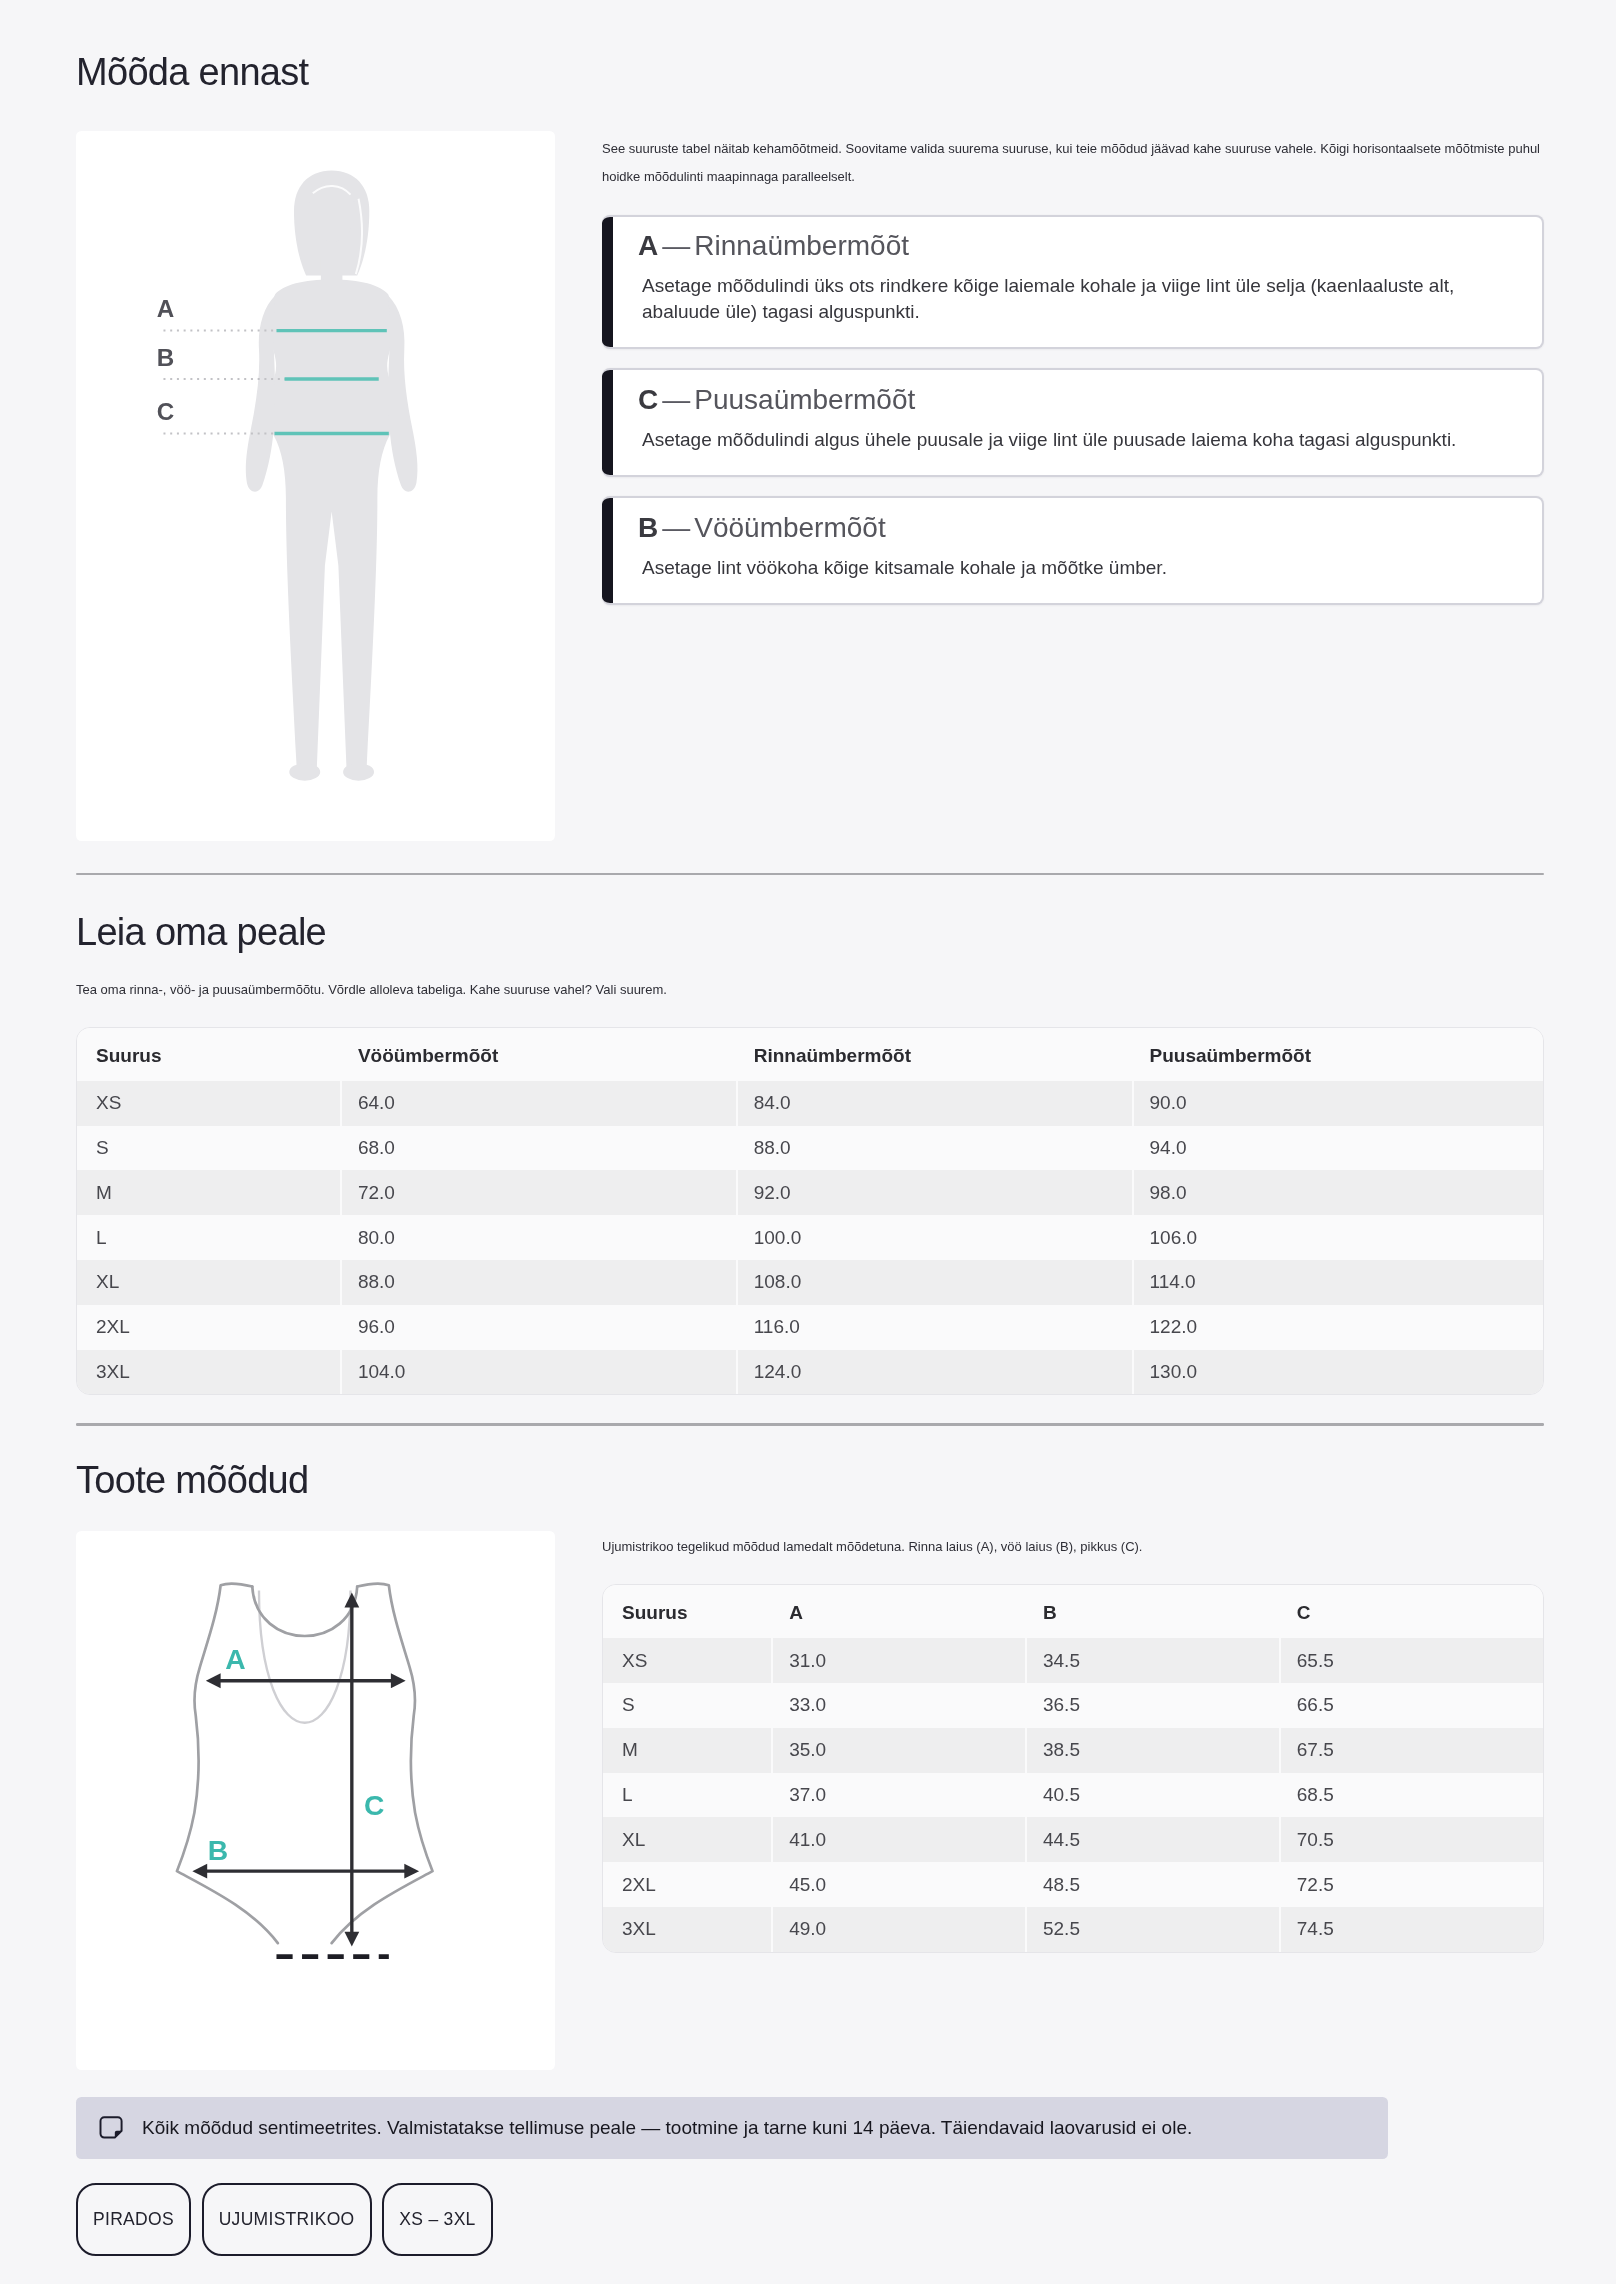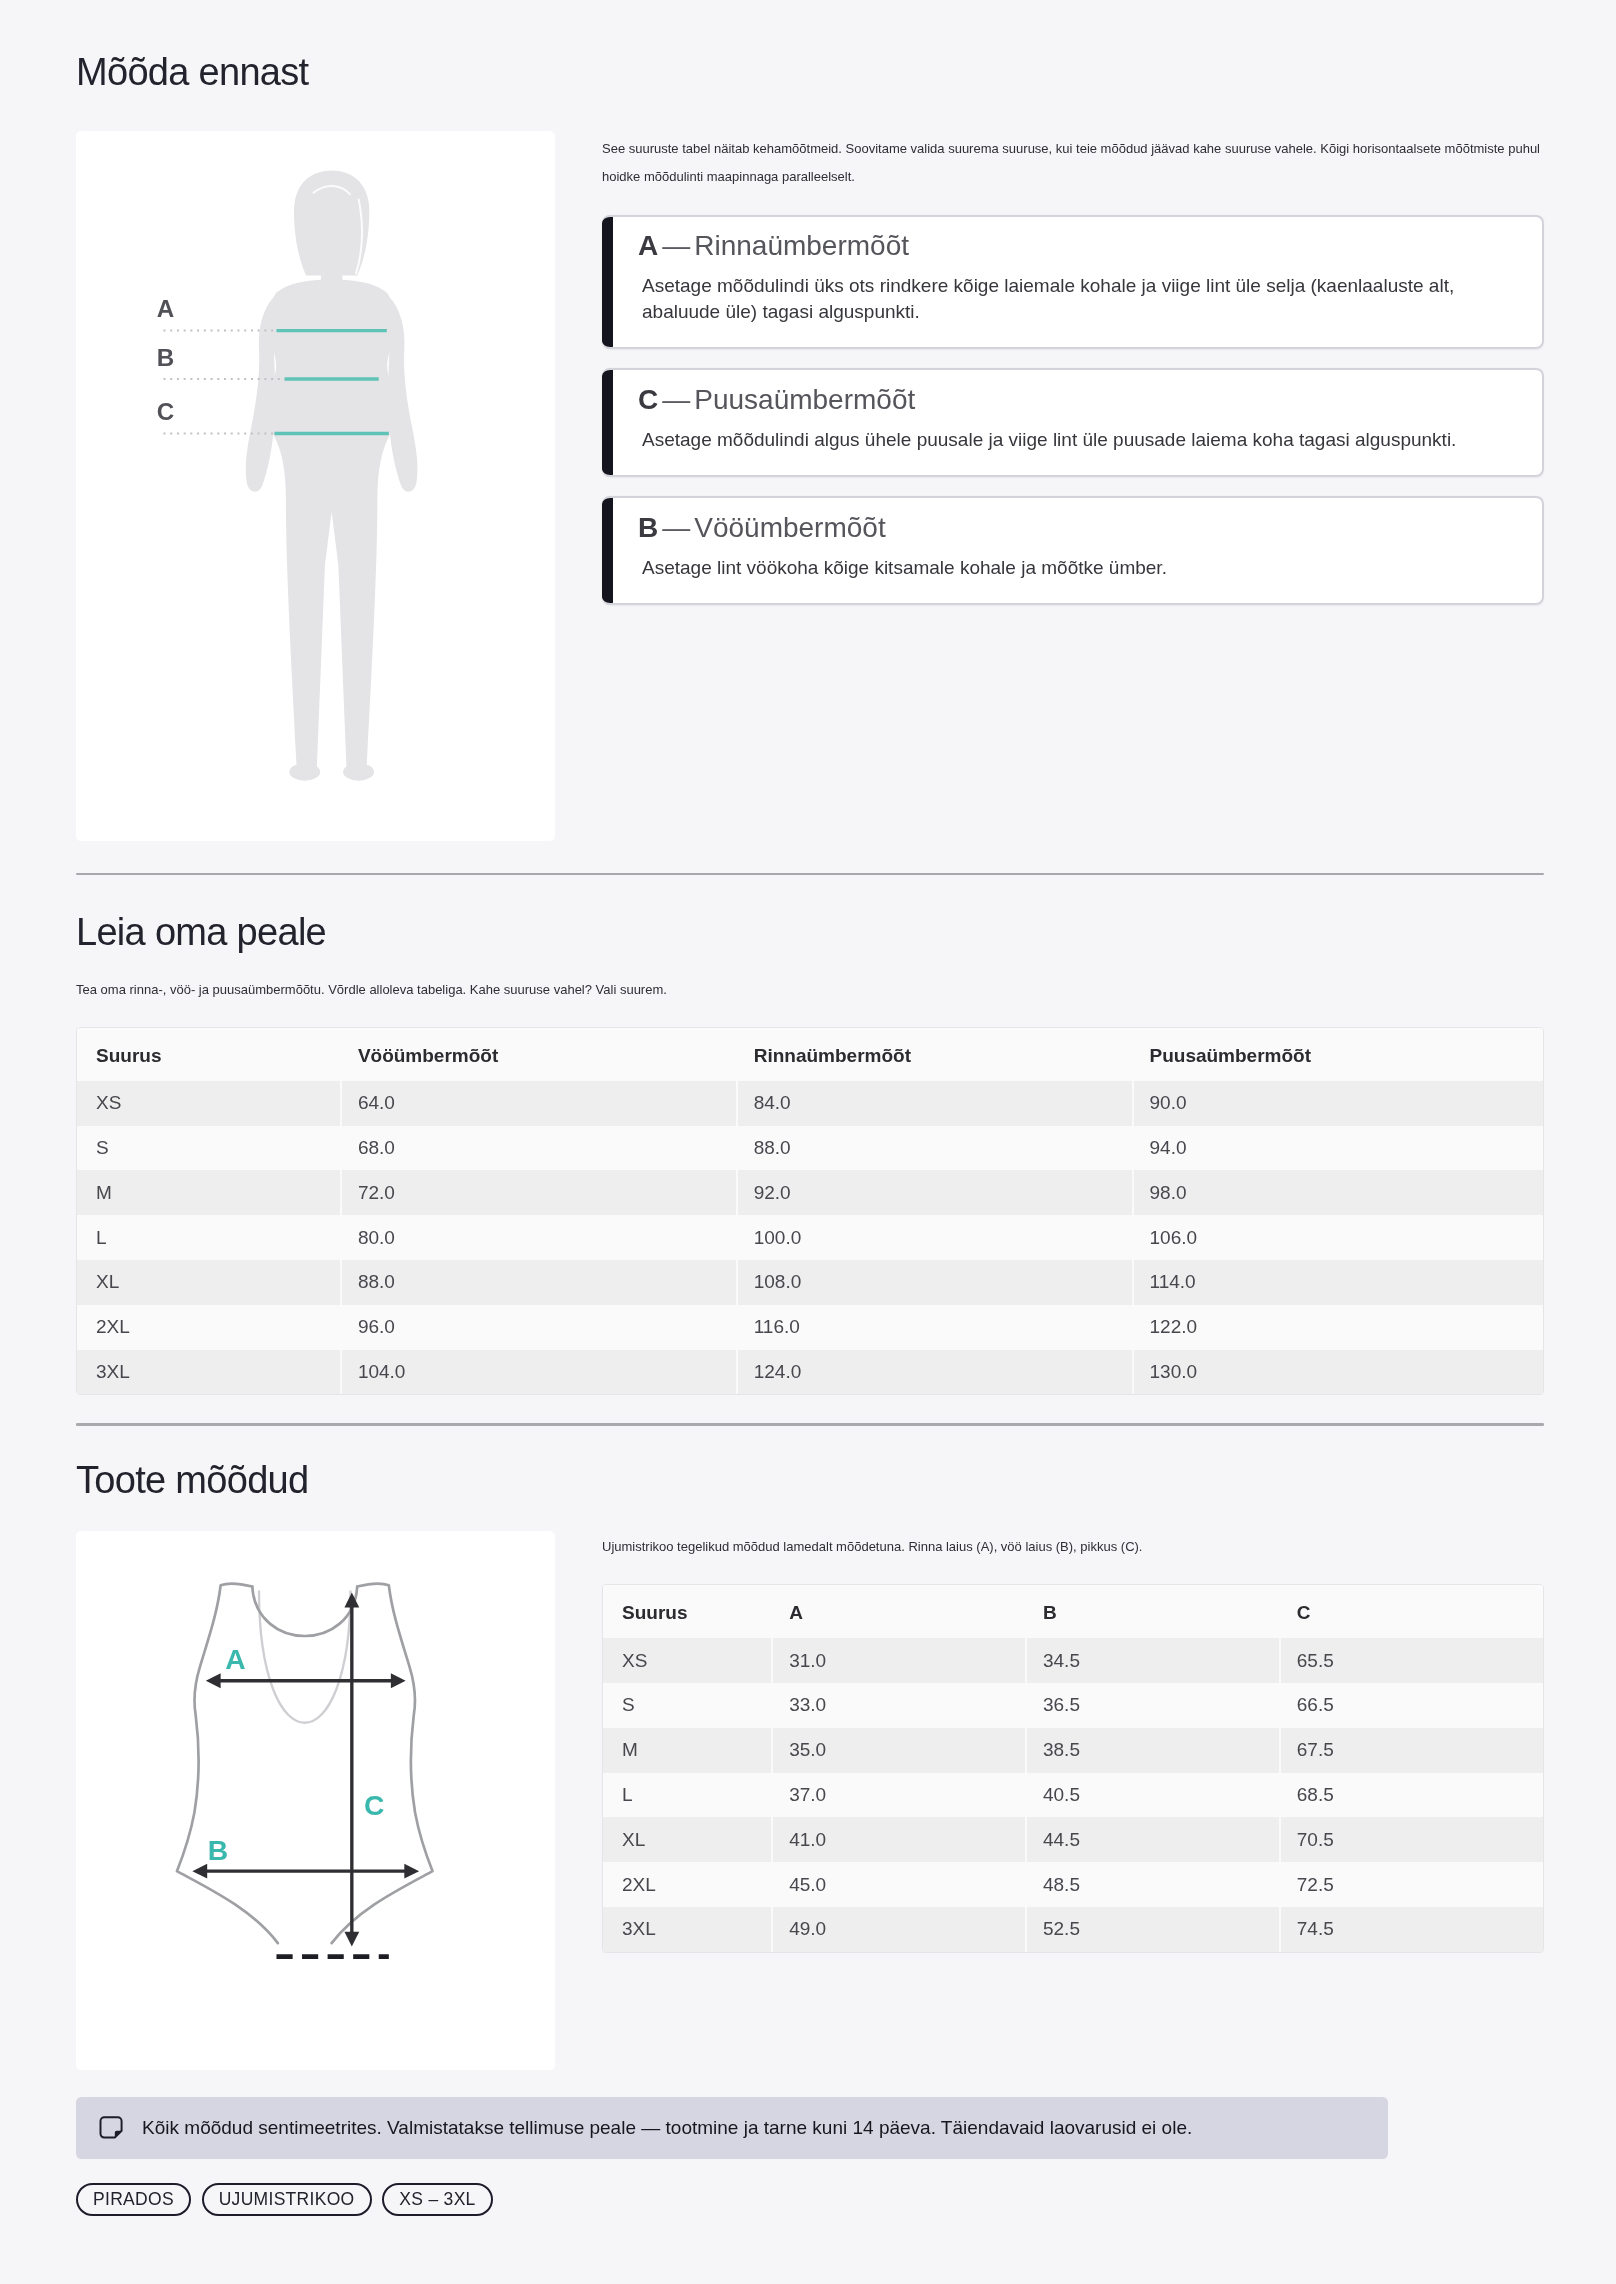--- a/index.html
+++ b/index.html
@@ -96,21 +96,21 @@
     border-radius:1.3px;
     margin:32px 0 35px 0;
     width:1468px;
   }
   .divider2{margin:28px 0 32px 0;}
 
   .table-wrap{
     width:1468px;
     background:#fafafb;
     border:1.3px solid #e5e5e9;
-    border-radius:4px;
+    border-radius:14px;
     overflow:hidden;
   }
   .table-wrap.product{width:100%;}
   table.size-table{
     width:100%;
     border-collapse:collapse;
     font-size:19px;
   }
   table.size-table thead{background:#fafafb;}
   table.size-table th{
@@ -153,21 +153,21 @@
 
   .tags-row{
     margin-top:24px;
     display:flex;
     gap:10.8px;
   }
   .tag{
     display:inline-block;
     border:2px solid #1c1c2b;
     border-radius:20px;
-    padding:4px 15px;
+    padding:24px 15px;
     font-size:17.5px;
     line-height:21.5px;
     color:#23232e;
     letter-spacing:0.3px;
     background:transparent;
   }
 </style>
 </head>
 <body>
 

